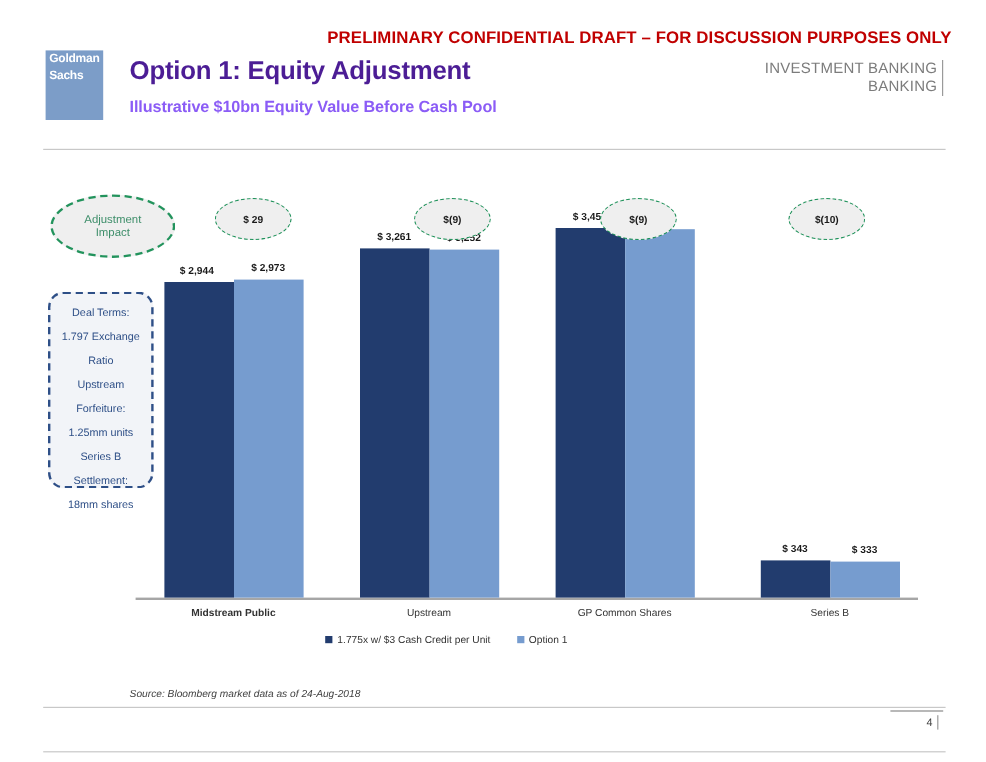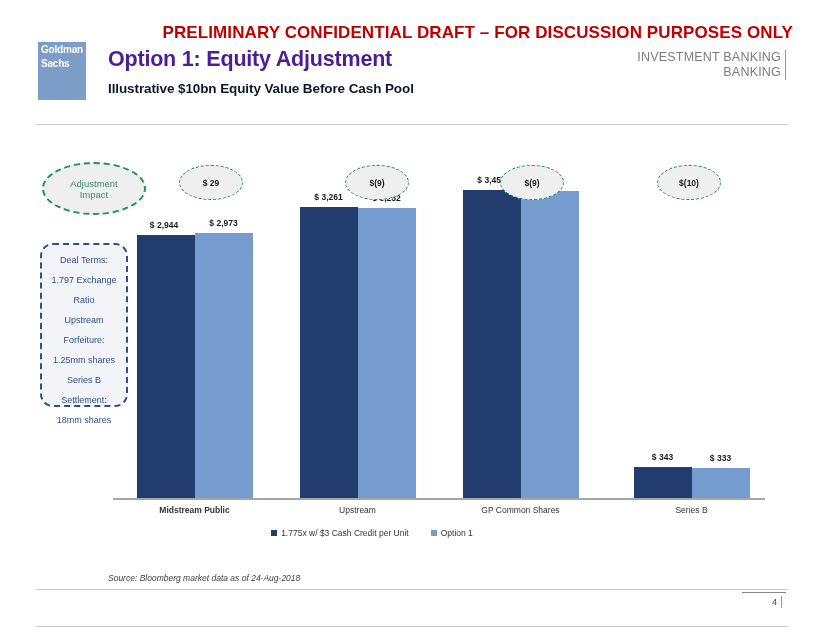--- a/index.html
+++ b/index.html
@@ -8,38 +8,38 @@
     font-family:"Liberation Sans",sans-serif;
     position:relative;overflow:hidden;
     -webkit-font-smoothing:antialiased;
   }
   .slide{position:absolute;inset:0;}
 
   
   .confidential{
     position:absolute;left:0;top:23px;width:793px;
     text-align:right;
-    color:#C00000;font-weight:bold;font-size:17px;
+    color:#C00000;font-weight:bold;font-size:14px;
     letter-spacing:.1px;
   }
   .gs-logo{
     position:absolute;left:38px;top:42px;width:48px;height:58px;
     background:#7C9DC8;
   }
   .gs-logo span{
     display:block;color:#ffffff;font-weight:bold;font-size:10px;
     line-height:10.5px;padding-left:3px;padding-top:3px;letter-spacing:-.2px;
   }
   .title{
     position:absolute;left:108px;top:47px;
     font-size:21.5px;font-weight:bold;color:#4c1d95;letter-spacing:-.2px;
   }
   .subtitle{
     position:absolute;left:108px;top:81px;
-    font-size:13.5px;font-weight:bold;color:#0f172a;letter-spacing:-.1px;
+    font-size:13.5px;font-weight:bold;color:#8b5cf6;letter-spacing:-.1px;
   }
   .ibd{
     position:absolute;right:36px;top:50px;width:200px;
     text-align:right;color:#7C7C7C;font-size:12.5px;line-height:15px;
     letter-spacing:.2px;border-right:1.5px solid #9a9a9a;padding-right:4px;
   }
   .hrule{
     position:absolute;left:36px;top:124px;width:752px;height:1px;
     background:#C8C8C8;
   }
@@ -152,21 +152,21 @@
 
   <div class="deal-terms">
     <div>Deal Terms:</div>
     <div>
       <div>1.797 Exchange</div>
       <div>Ratio</div>
     </div>
     <div>
       <div>Upstream</div>
       <div>Forfeiture:</div>
-      <div>1.25mm shares</div>
+      <div>1.25mm units</div>
     </div>
     <div>
       <div>Series B</div>
       <div>Settlement:</div>
       <div>18mm shares</div>
     </div>
   </div>
 
   <div id="chart">
     <div class="axis-line"></div>

